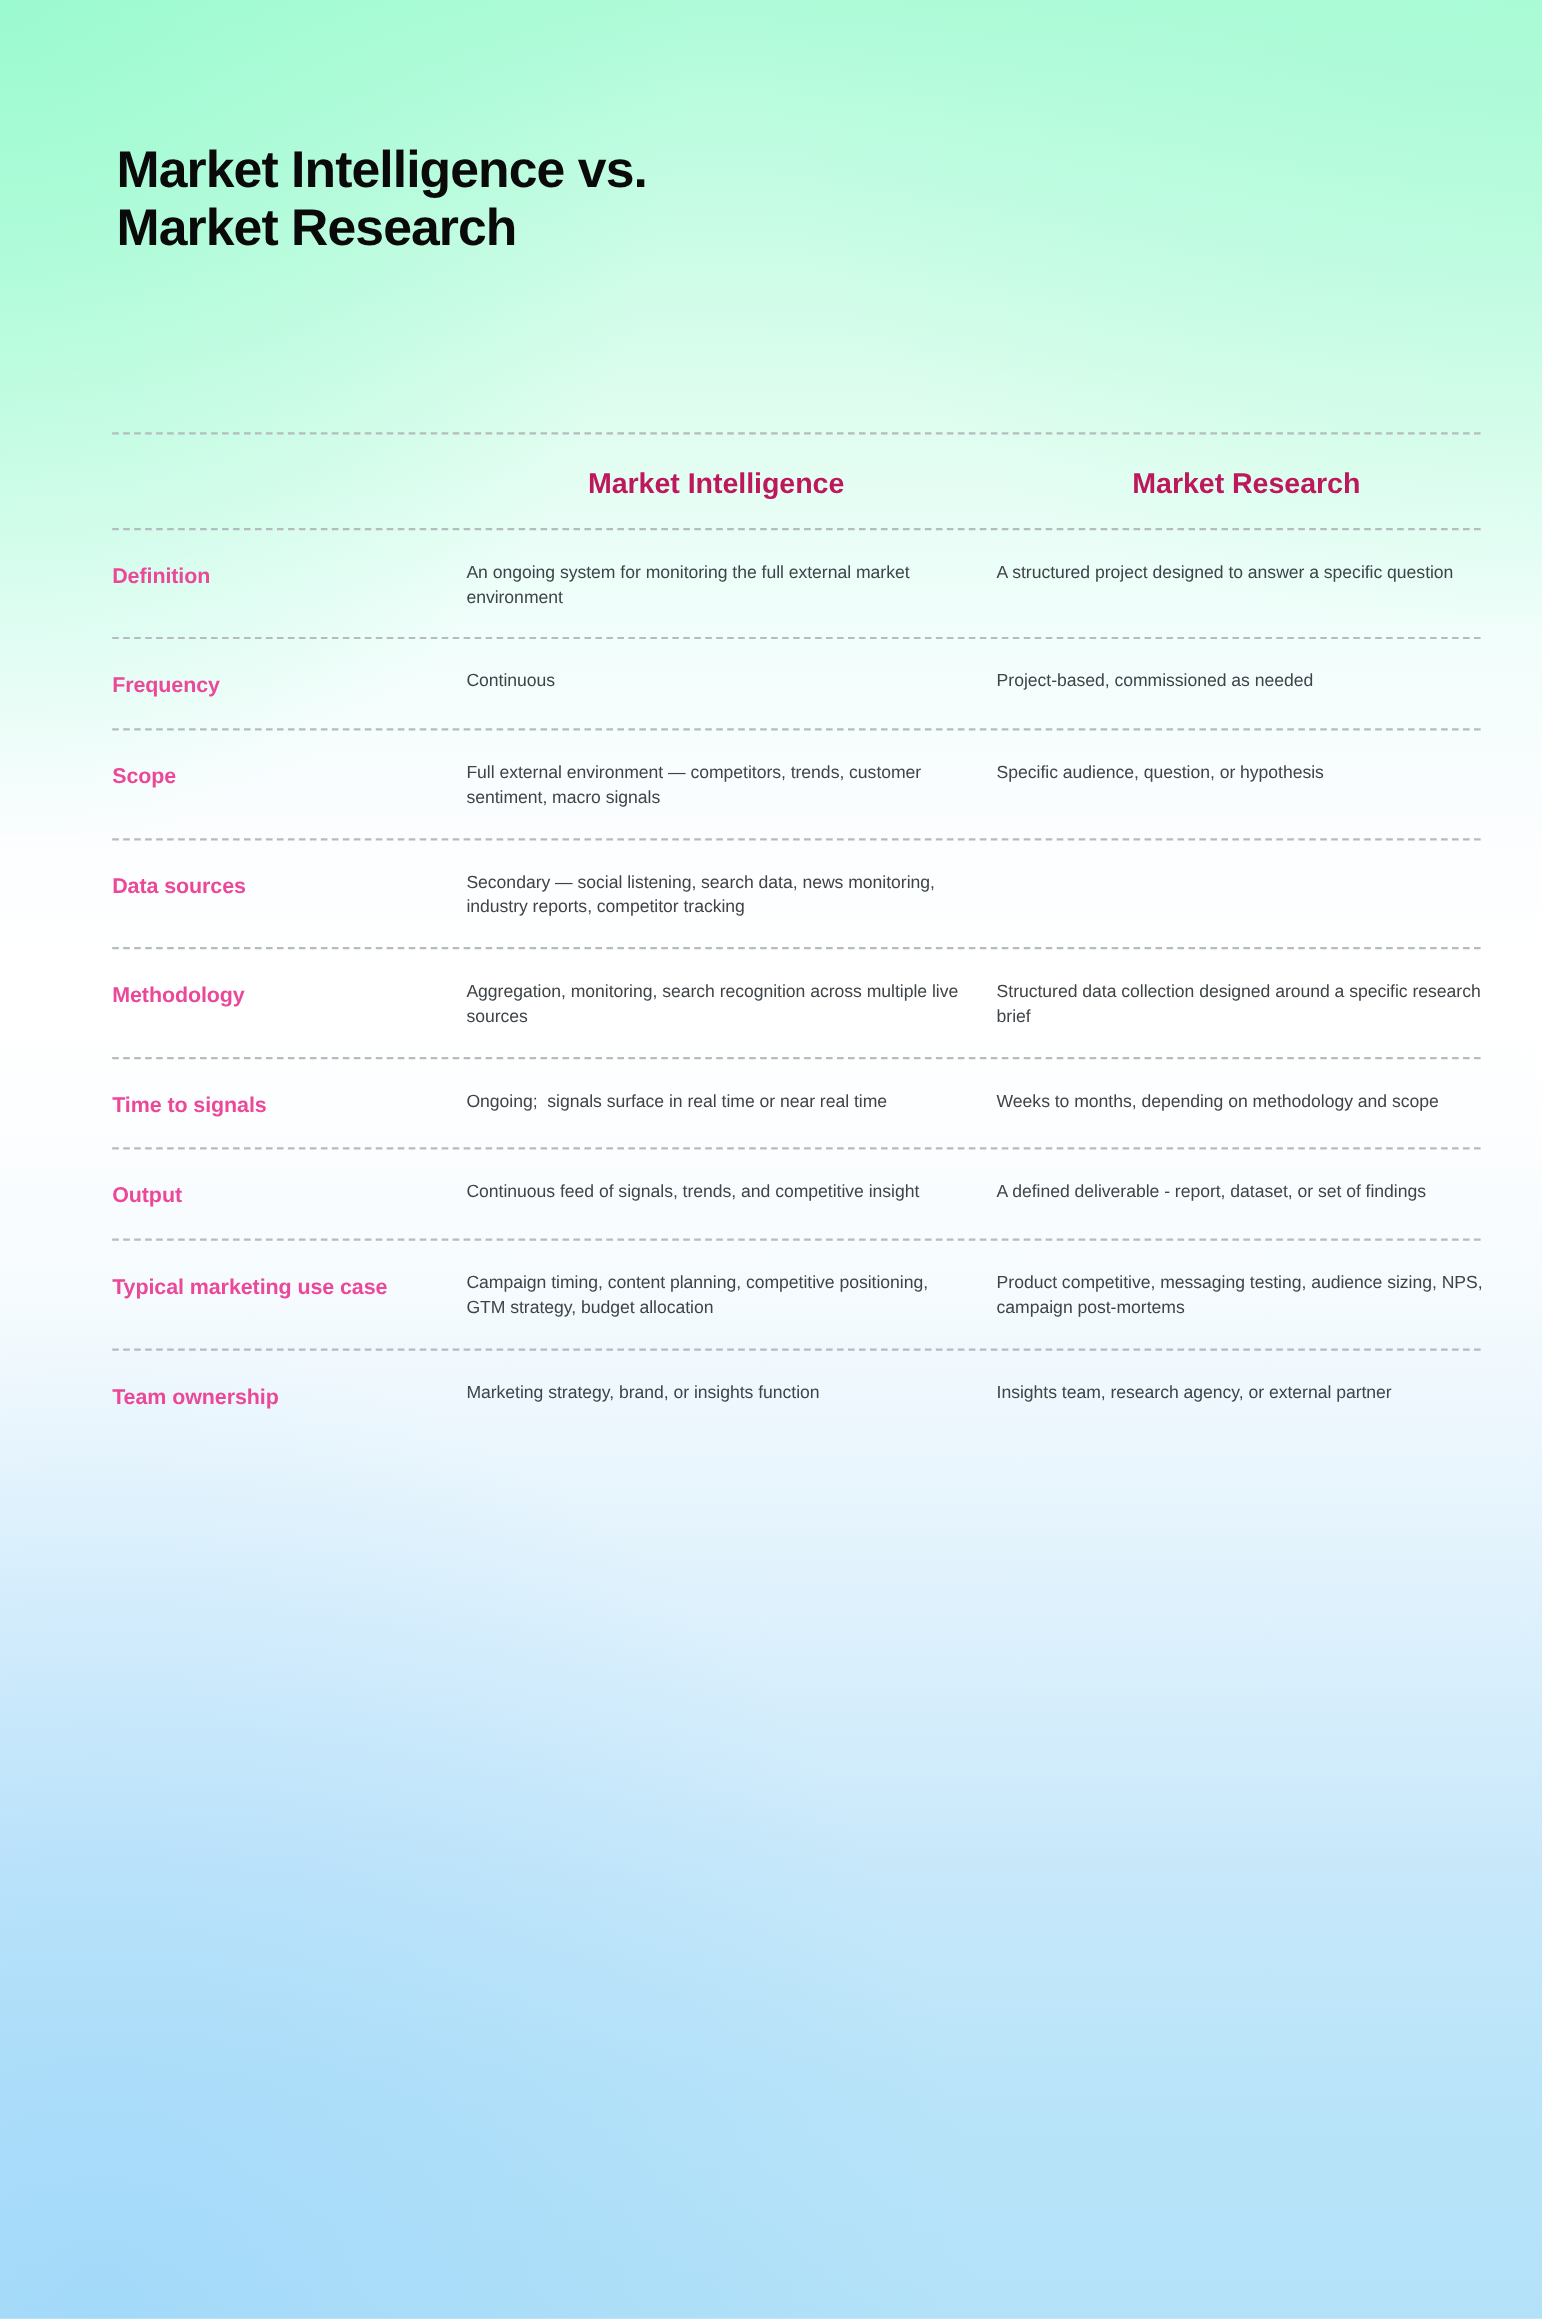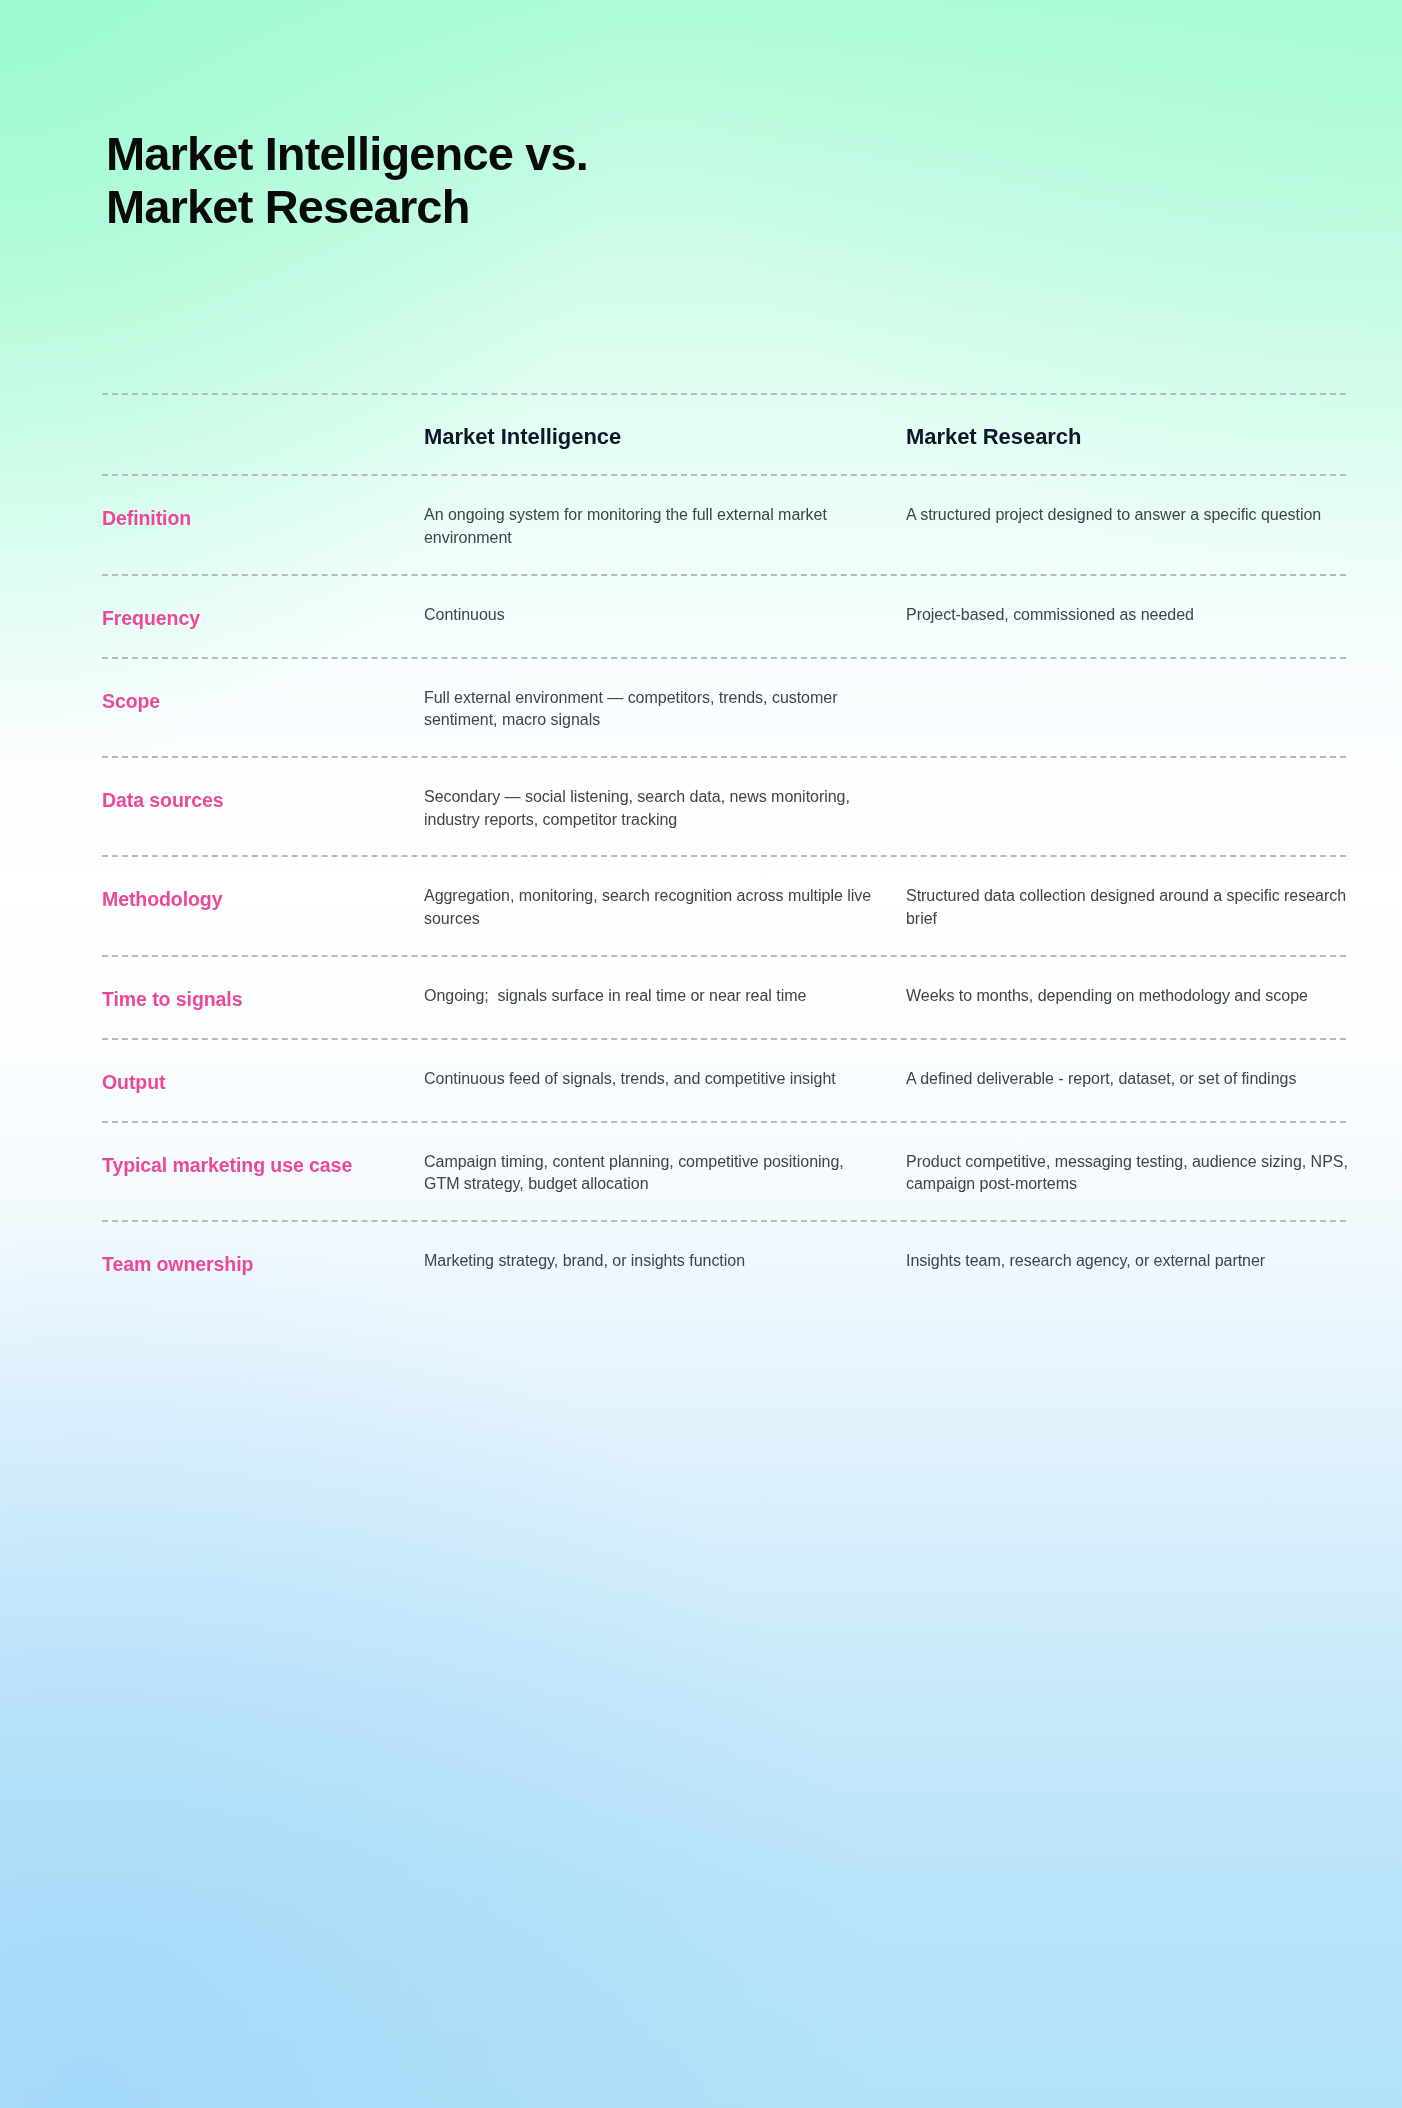--- a/index.html
+++ b/index.html
@@ -109,22 +109,23 @@
     font-size:16px;
     line-height:1.42;
     font-weight:400;
     color:#3e4448;
     letter-spacing:-0.002em;
     white-space:pre-wrap;
   }
 
   .row.header .cell {
     font-weight:700;
-    color:#0f172a;
-    font-size:22px;
+    color:#be185d;
+    font-size:26px;
+    text-align:center;
   }
 
   .row.header .cell-label { font-weight:700; }
 </style>
 </head>
 <body>
 
 <div class="bg-tint-a"></div>
 <div class="bg-tint-c"></div>
 <div class="bg-tint-b"></div>
@@ -150,20 +151,21 @@
 
     <div class="row">
       <div class="cell-label">Frequency</div>
       <div class="cell">Continuous</div>
       <div class="cell">Project-based, commissioned as needed</div>
     </div>
 
     <div class="row">
       <div class="cell-label">Scope</div>
       <div class="cell">Full external environment — competitors, trends, customer sentiment, macro signals</div>
+      <div class="cell">Specific audience, question, or hypothesis</div>
     </div>
 
     <div class="row">
       <div class="cell-label">Data sources</div>
       <div class="cell">Secondary — social listening, search data, news monitoring, industry reports, competitor tracking</div>
     </div>
 
     <div class="row">
       <div class="cell-label">Methodology</div>
       <div class="cell">Aggregation, monitoring, search recognition across multiple live sources</div>

